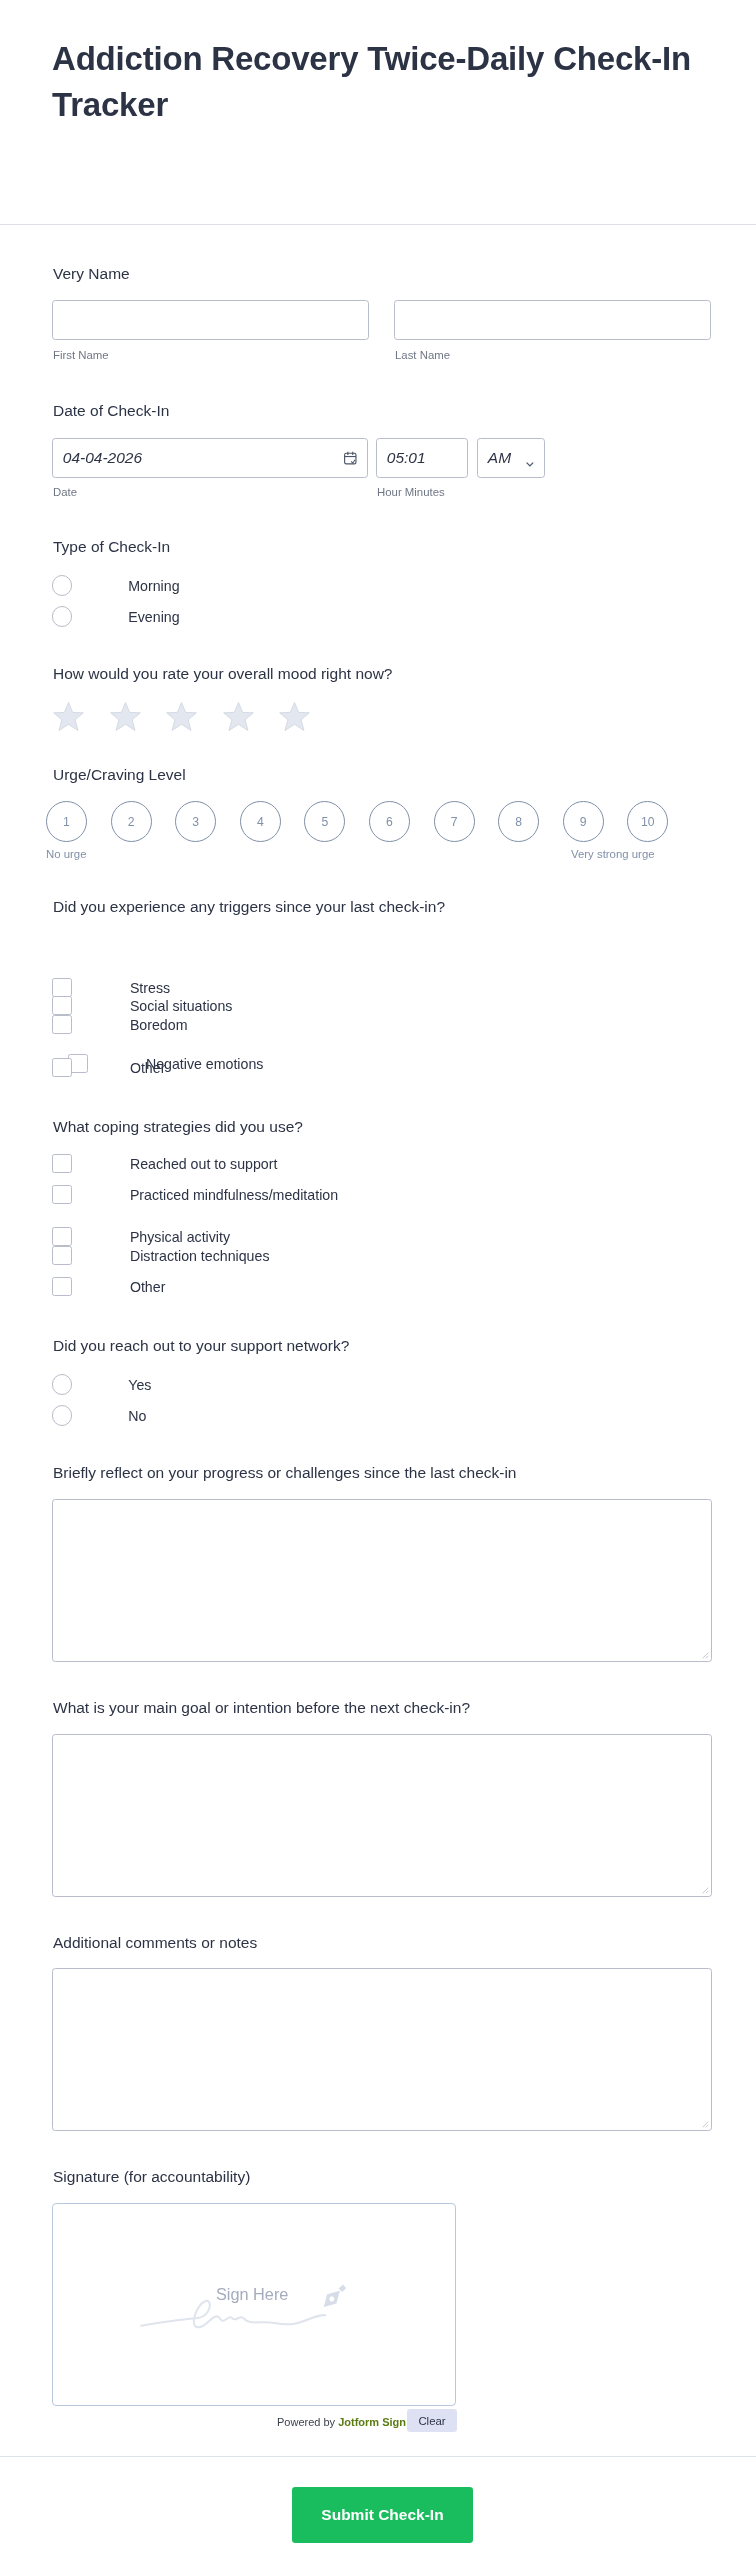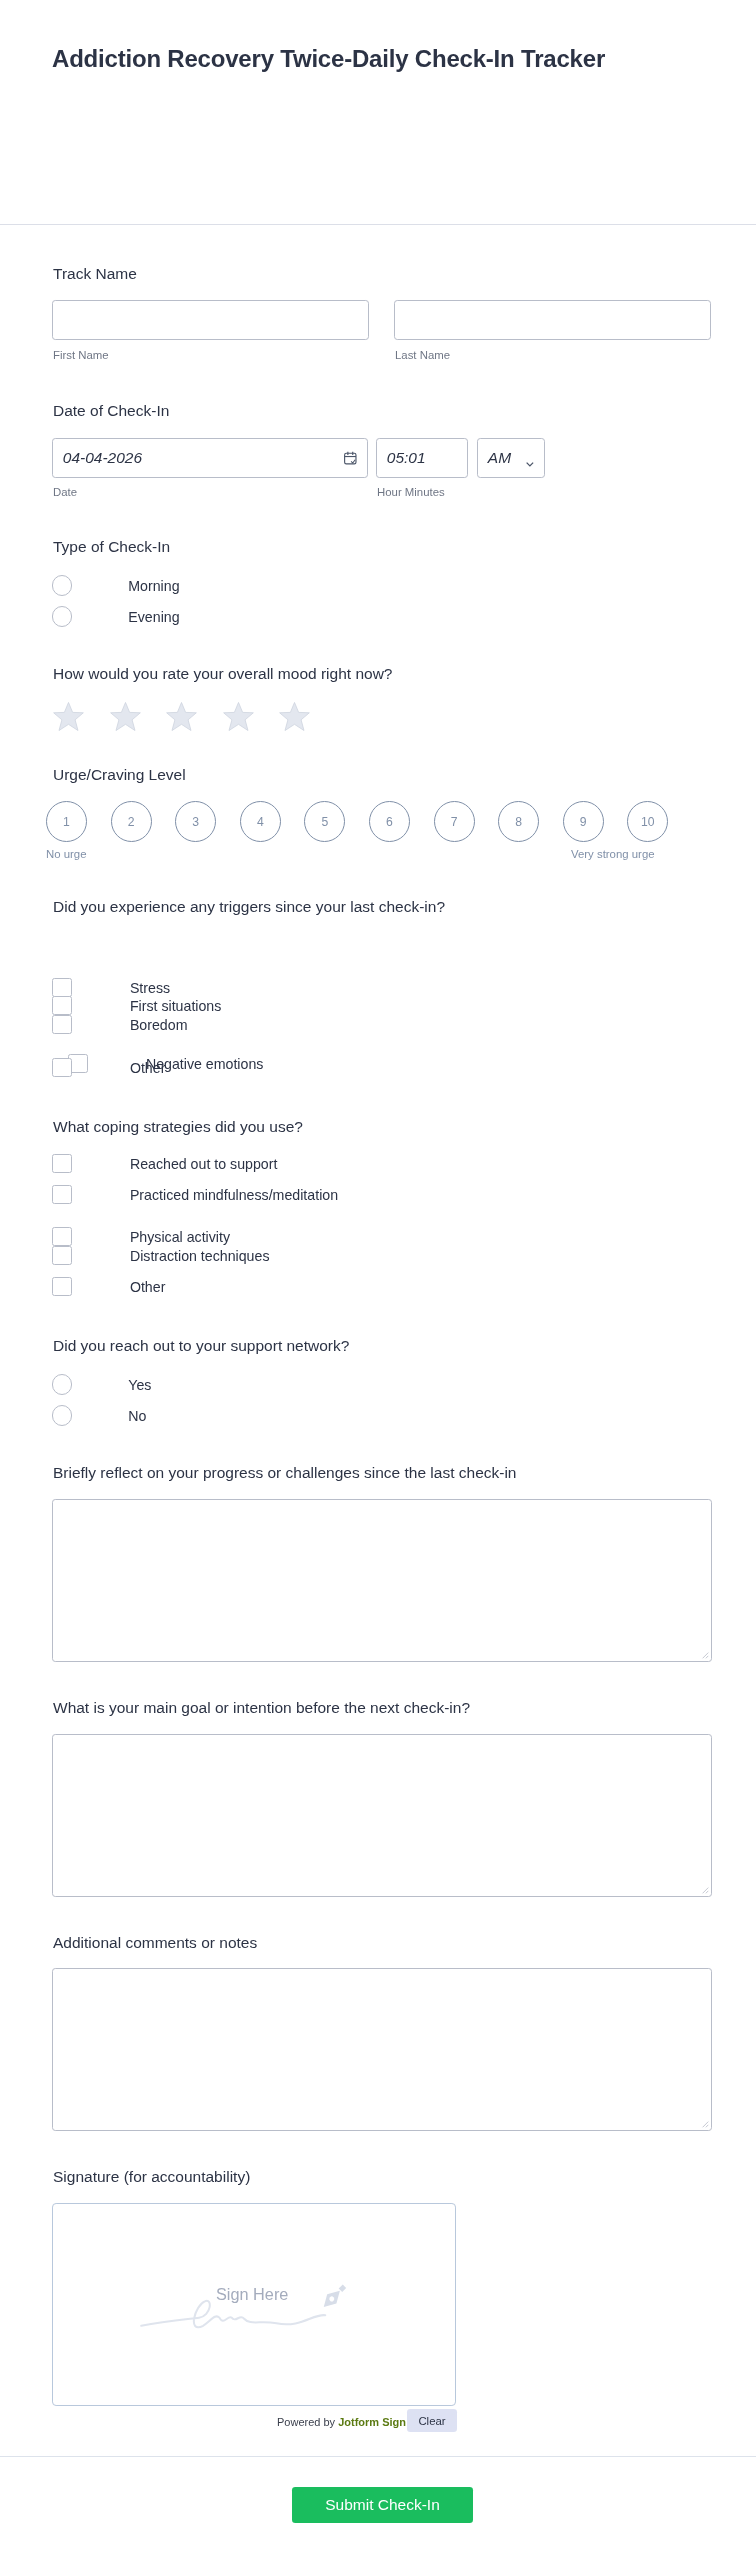--- a/index.html
+++ b/index.html
@@ -1,20 +1,20 @@
 <!DOCTYPE html>
 <html style="font-size:13px"><head>
 <meta charset="utf-8">
 <style>
   * { box-sizing: border-box; margin: 0; padding: 0; }
   html, body { width: 756px; background: #ffffff; }
   body { font-family: "Liberation Sans", "DejaVu Sans", sans-serif; color: #2c3345; position: relative; height: 2576px; overflow: hidden; }
 
   .header { position: absolute; left: 0; top: 0; width: 756px; height: 225px; border-bottom: 0.8px solid #dcdfe8; }
-  .title { position: absolute; left: 52px; top: 36px; width: 667px; font-size: 24px; line-height: 46px; font-weight: 700; color: #2c3345; letter-spacing: -0.2px; }
+  .title { position: absolute; left: 52px; top: 36px; width: 667px; font-size: 33px; line-height: 46px; font-weight: 700; color: #2c3345; letter-spacing: -0.2px; }
   .subtitle { position: absolute; left: 52px; top: 133px; width: 634px; font-size: 15.5px; line-height: 25px; color: #4b5568; }
 
   .label { position: absolute; left: 53px; font-size: 15.5px; color: #2c3345; font-weight: 500; }
   .sublabel { position: absolute; font-size: 11.4px; color: #6f7685; }
 
   .input { position: absolute; height: 40px; border: 0.8px solid #b8bdc9; border-radius: 3.3px; background: #fff; font-size: 15.5px; color: #2c3345; padding-left: 9.8px; display: flex; align-items: center; font-style: italic; }
   .input .icon { position: absolute; right: 9.8px; top: 11.4px; }
 
   .radio-row, .check-row { position: absolute; left: 52px; height: 23px; display: flex; align-items: center; gap: 47px; }
   .radio { width: 20.3px; height: 20.3px; border: 0.8px solid #b8bdc9; border-radius: 50%; background: #fff; }
@@ -32,30 +32,30 @@
   .textarea { position: absolute; left: 52px; width: 660px; height: 163px; border: 0.8px solid #b8bdc9; border-radius: 3.3px; background: #fff; }
   .textarea .resize { position: absolute; right: 2.4px; bottom: 2.4px; }
 
   .sig-box { position: absolute; left: 52px; top: 2203px; width: 404px; height: 203px; border: 0.8px solid #b8c8dc; border-radius: 4.1px; background: #fff; }
   .sig-text { position: absolute; left: 163px; top: 81px; font-size: 16.3px; color: #a4acbd; font-weight: 500; }
   .powered { position: absolute; left: 277px; top: 2416px; font-size: 11px; color: #3a3f4c; }
   .powered b { color: #5b7a12; font-weight: 700; }
   .clear-btn { position: absolute; left: 407px; top: 2409px; width: 50px; height: 23px; background: #dde1f3; border-radius: 3.3px; font-size: 11.4px; color: #2c3345; display: flex; align-items: center; justify-content: center; }
 
   .footer-line { position: absolute; left: 0; top: 2456px; width: 756px; border-top: 0.8px solid #dde3ec; }
-  .submit-btn { position: absolute; left: 292px; top: 2487px; width: 181px; height: 36px; background: #1abd5e; border-radius: 3.3px; color: #fff; font-size: 15.5px; font-weight: 400; display: flex; align-items: center; justify-content: center; }
+  .submit-btn { position: absolute; left: 292px; top: 2487px; width: 181px; height: 56px; background: #1abd5e; border-radius: 3.3px; color: #fff; font-size: 15.5px; font-weight: 700; display: flex; align-items: center; justify-content: center; }
 </style>
 </head>
 <body>
 
 <div class="header">
   <h1 class="title">Addiction Recovery Twice-Daily Check-In Tracker</h1>
 </div>
 
-<div class="label" style="top:265px;">Track Name</div>
+<div class="label" style="top:265px;">Very Name</div>
 <div class="input" style="left:52px; top:300px; width:317px;"></div>
 <div class="sublabel" style="left:53px; top:349px;">First Name</div>
 <div class="input" style="left:394px; top:300px; width:317px;"></div>
 <div class="sublabel" style="left:395px; top:349px;">Last Name</div>
 
 <div class="label" style="top:402px;">Date of Check-In</div>
 <div class="input" style="left:52px; top:438px; width:316px;">
   <span>04-04-2026</span>
   <span class="icon">
     <svg width="14.6" height="16.3" viewBox="0 0 18 20">
@@ -128,21 +128,21 @@
 <div class="check-row" style="top:976px;">
   <span class="check"></span>
   <span class="opt-label">Stress</span>
 </div>
 <div class="check-row" style="top:1013px;">
   <span class="check"></span>
   <span class="opt-label">Boredom</span>
 </div>
 <div class="check-row" style="top:994px;">
   <span class="check"></span>
-  <span class="opt-label">First situations</span>
+  <span class="opt-label">Social situations</span>
 </div>
 <div class="check-row" style="top:1052px;padding-left:16px;">
   <span class="check"></span>
   <span class="opt-label">Negative emotions</span>
 </div>
 <div class="check-row" style="top:1056px;">
   <span class="check"></span>
   <span class="opt-label">Other</span>
 </div>
 

